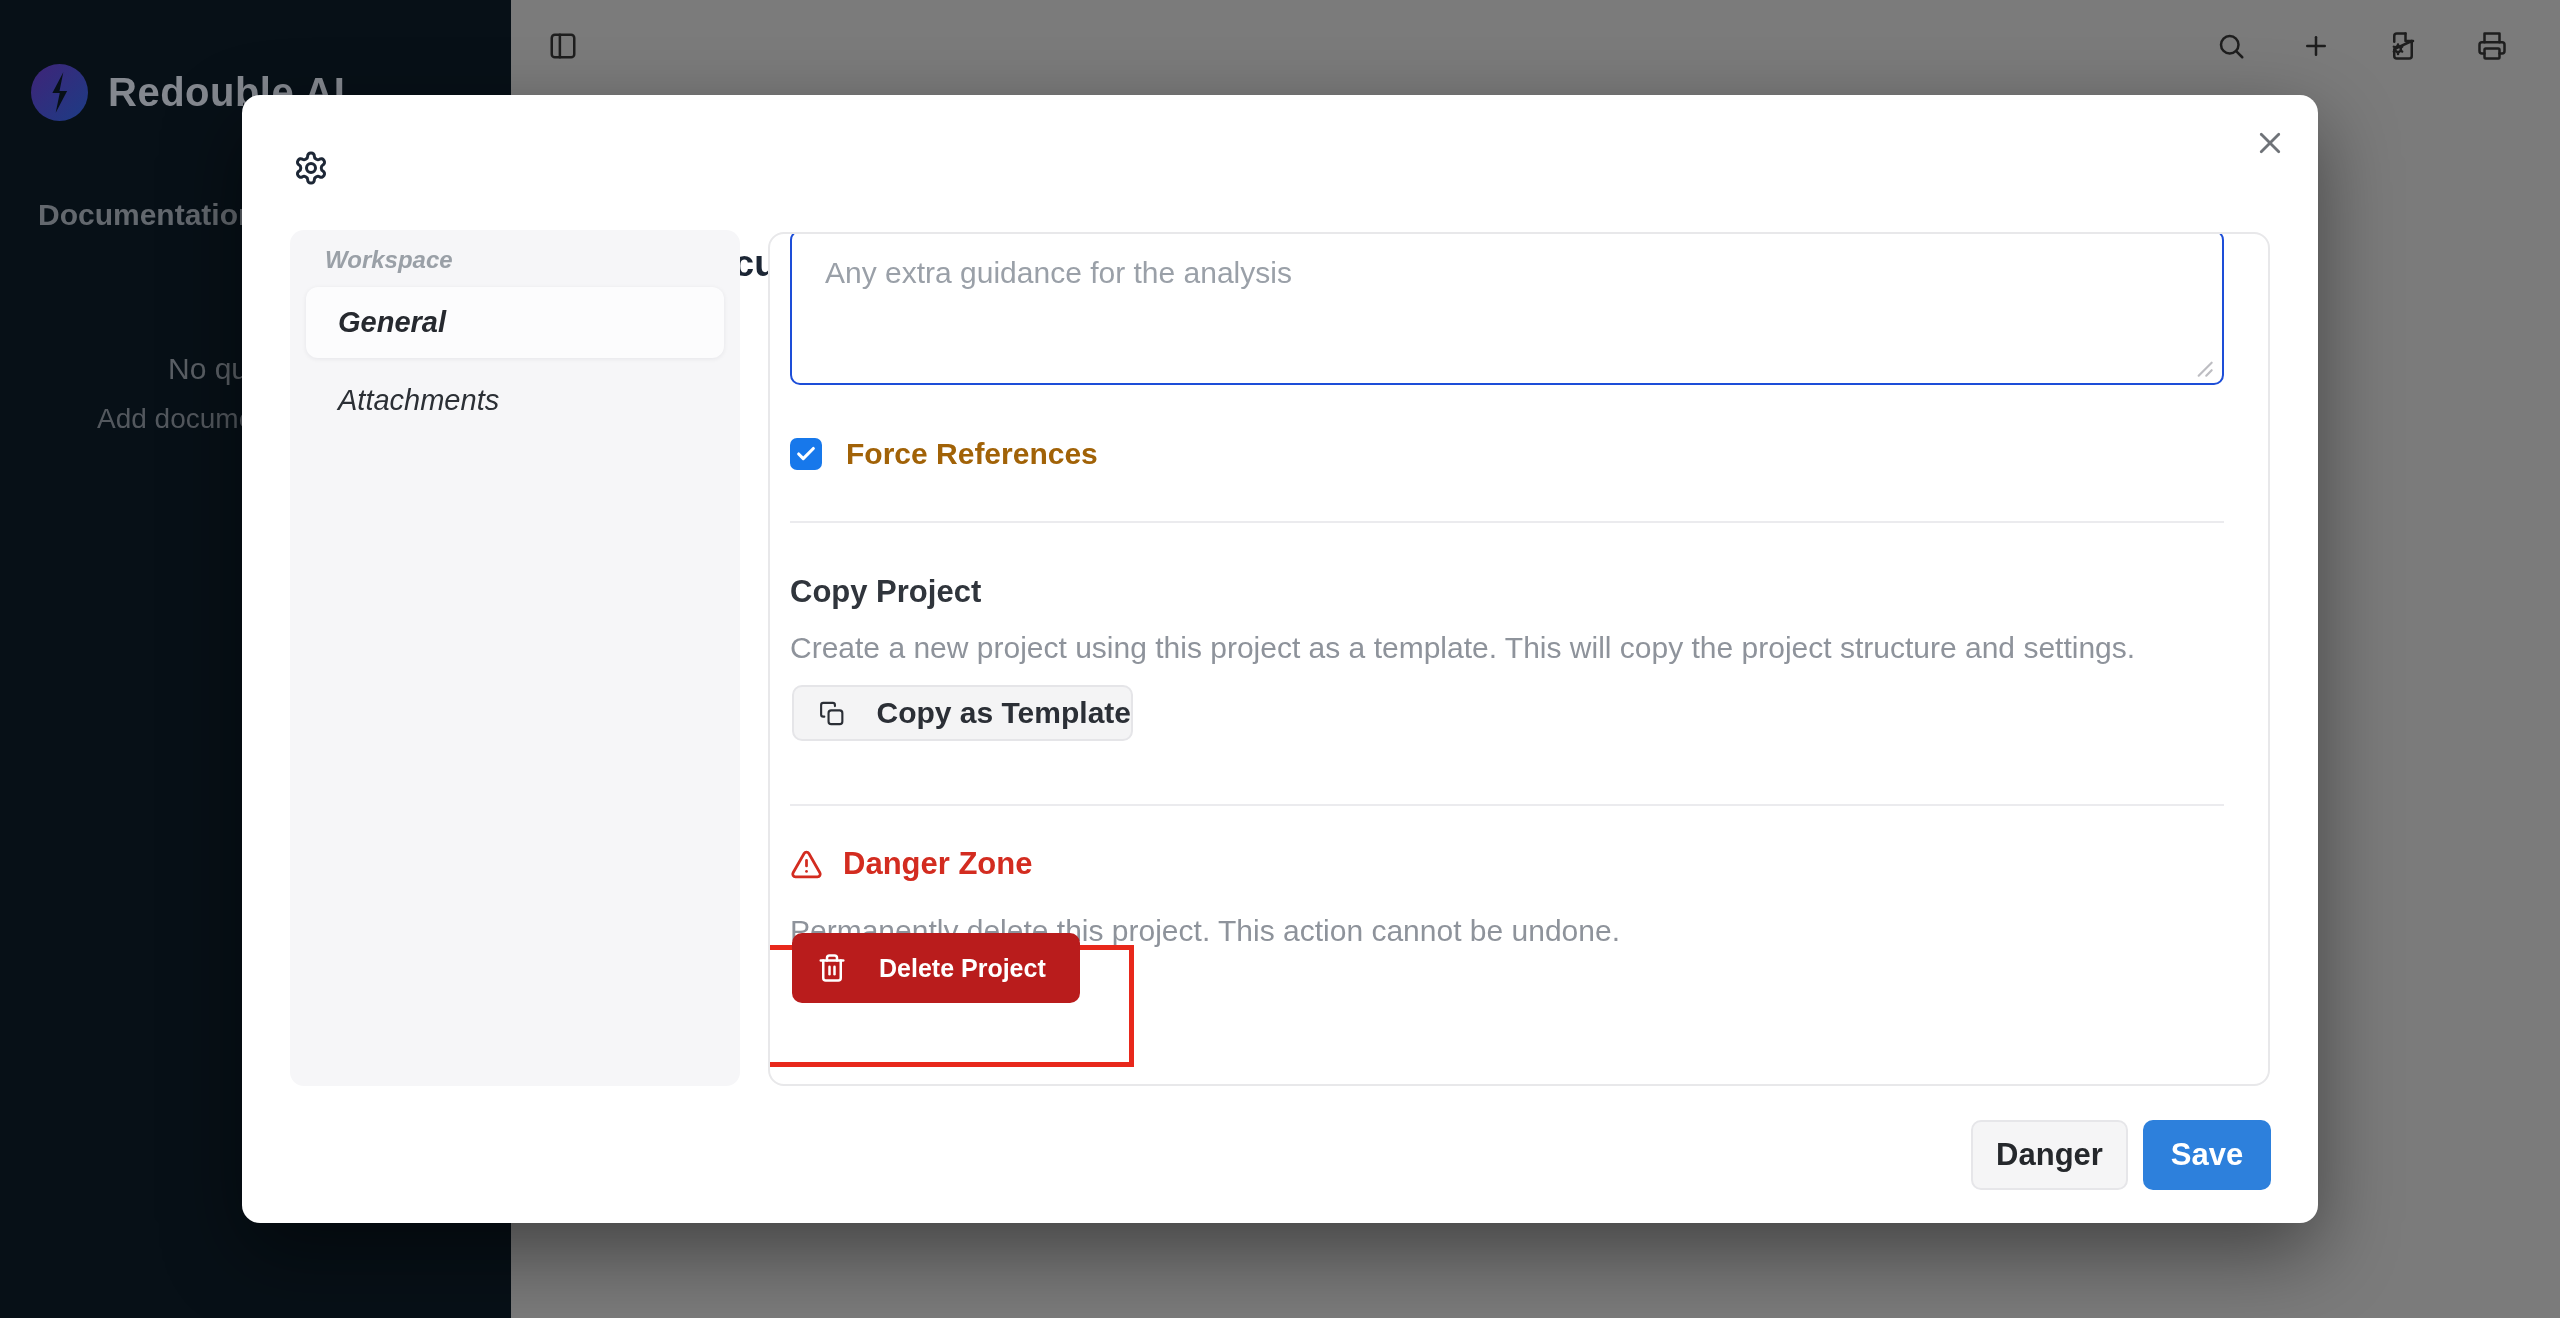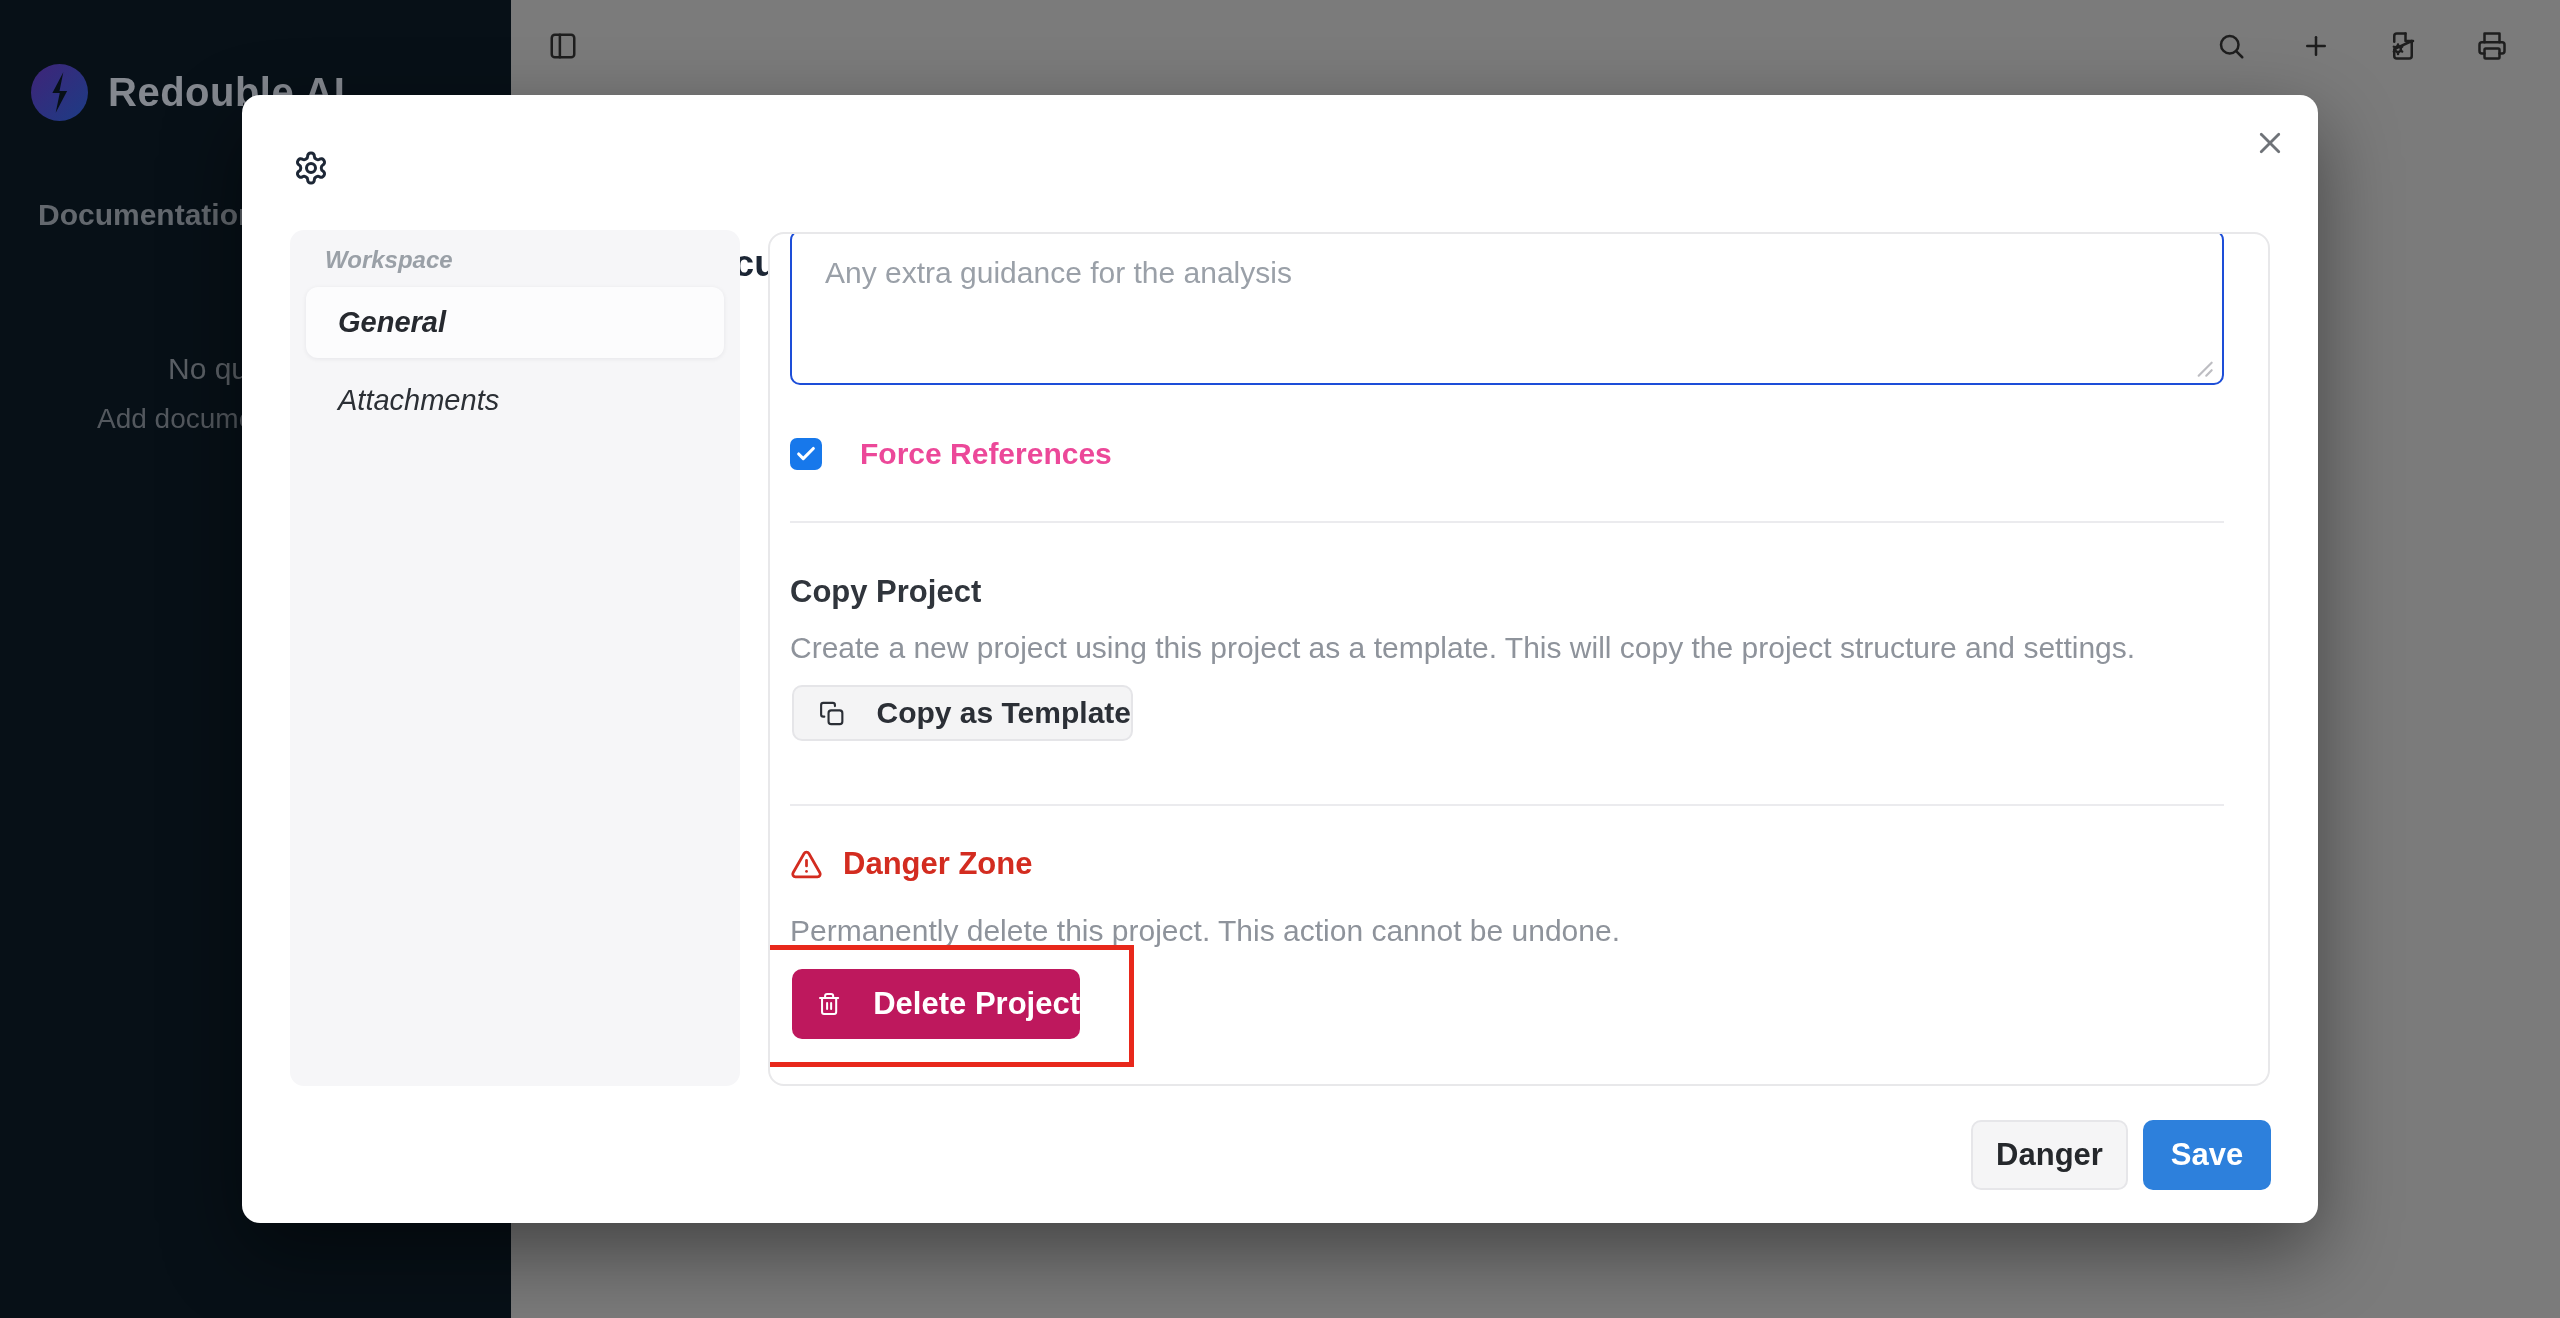--- a/index.html
+++ b/index.html
@@ -38,38 +38,38 @@
   
   .content{position:absolute;left:526px;top:137px;width:1502px;height:854px;background:#ffffff;
            border:2px solid #e8e8ea;border-radius:16px;overflow:hidden;box-sizing:border-box;}
   .guidance{position:absolute;left:20px;top:-4px;width:1434px;height:155px;box-sizing:border-box;
             border:2px solid #1d4ed8;border-radius:10px;resize:none;outline:none;
             padding:24px 30px 0 33px;font-family:"Liberation Sans",sans-serif;font-size:30px;color:#32373d;}
   .guidance::placeholder{color:#9aa0a8;}
   .resize-grip{position:absolute;left:1420px;top:120px;width:26px;height:26px;color:#bdbdc2;pointer-events:none;}
   .check-row{position:absolute;left:20px;top:203px;height:34px;display:flex;align-items:center;}
   .checkbox{width:32px;height:32px;border-radius:7px;background:#1778eb;display:flex;align-items:center;justify-content:center;cursor:pointer;}
-  .check-label{margin-left:38px;font-size:30px;font-weight:600;color:#ec4899;}
+  .check-label{margin-left:24px;font-size:30px;font-weight:600;color:#a16207;}
   .divider{position:absolute;left:20px;width:1434px;height:2px;background:#ebebee;}
   .d1{top:287px;} .d2{top:570px;}
   .sec-heading{position:absolute;left:20px;font-size:31px;font-weight:700;color:#30353c;white-space:nowrap;}
   .h-copy{top:340px;}
   .sec-desc{position:absolute;left:20px;font-size:30px;color:#8e939b;white-space:nowrap;}
   .desc-copy{top:397px;} .desc-danger{top:680px;}
   .btn{display:flex;align-items:center;box-sizing:border-box;border-radius:10px;cursor:pointer;white-space:nowrap;}
   .copy-btn{position:absolute;left:22px;top:451px;width:341px;height:56px;background:#f4f4f5;border:2px solid #e5e5e8;
             padding-left:25px;font-size:30px;font-weight:600;color:#2b2f36;}
   .copy-btn .ic{width:31px;height:31px;color:#2b2f36;margin-right:32px;}
   .danger-head{position:absolute;left:20px;top:610px;height:40px;display:flex;align-items:center;}
   .danger-head .ic{width:33px;height:33px;color:#d32c20;}
   .danger-head .txt{margin-left:20px;font-size:31px;font-weight:600;color:#d32c20;}
   .annotation{position:absolute;left:-8px;top:711px;width:372px;height:122px;box-sizing:border-box;
               border:5px solid #e8281b;background:transparent;pointer-events:none;}
-  .delete-btn{position:absolute;left:22px;top:735px;width:288px;height:70px;background:#be185d;
-              padding-left:25px;font-size:31px;font-weight:700;color:#ffffff;}
+  .delete-btn{position:absolute;left:22px;top:699px;width:288px;height:70px;background:#b91c1c;
+              padding-left:25px;font-size:25px;font-weight:700;color:#ffffff;}
   .delete-btn .ic{width:30px;height:30px;color:#ffffff;margin-right:32px;}
 
   
   .cancel-btn{position:absolute;left:1729px;top:1025px;width:157px;height:70px;background:#f5f5f6;border:2px solid #e6e6e9;
               justify-content:center;font-size:31px;font-weight:600;color:#25282c;}
   .save-btn{position:absolute;left:1901px;top:1025px;width:128px;height:70px;background:#2d80dc;
             justify-content:center;font-size:31px;font-weight:700;color:#ffffff;}
 </style>
 </head>
 <body>

